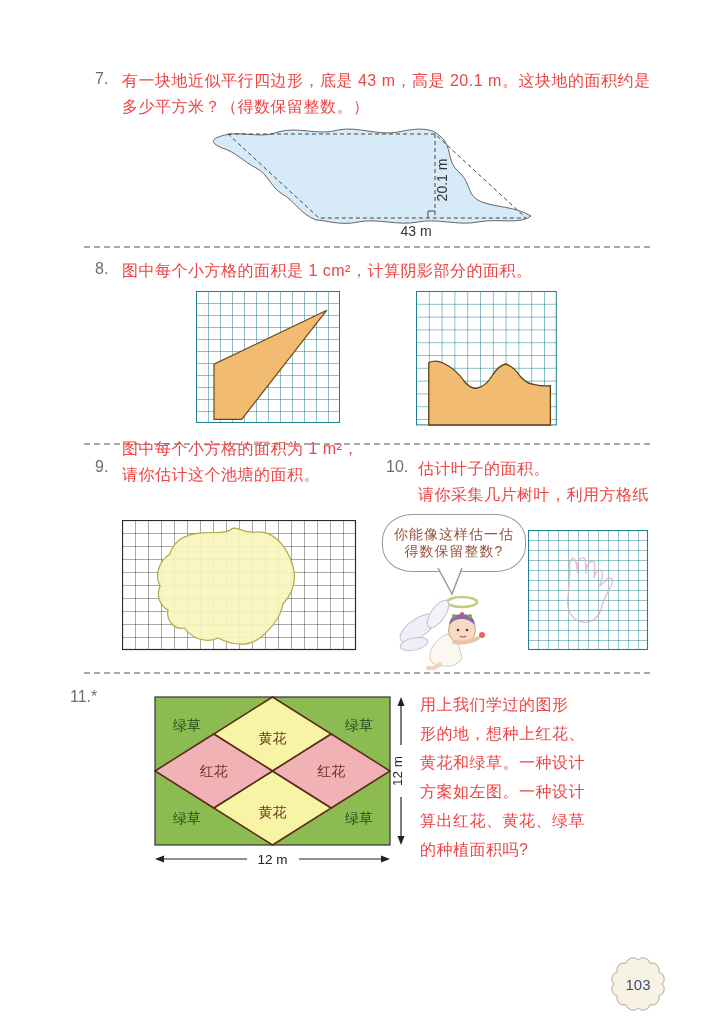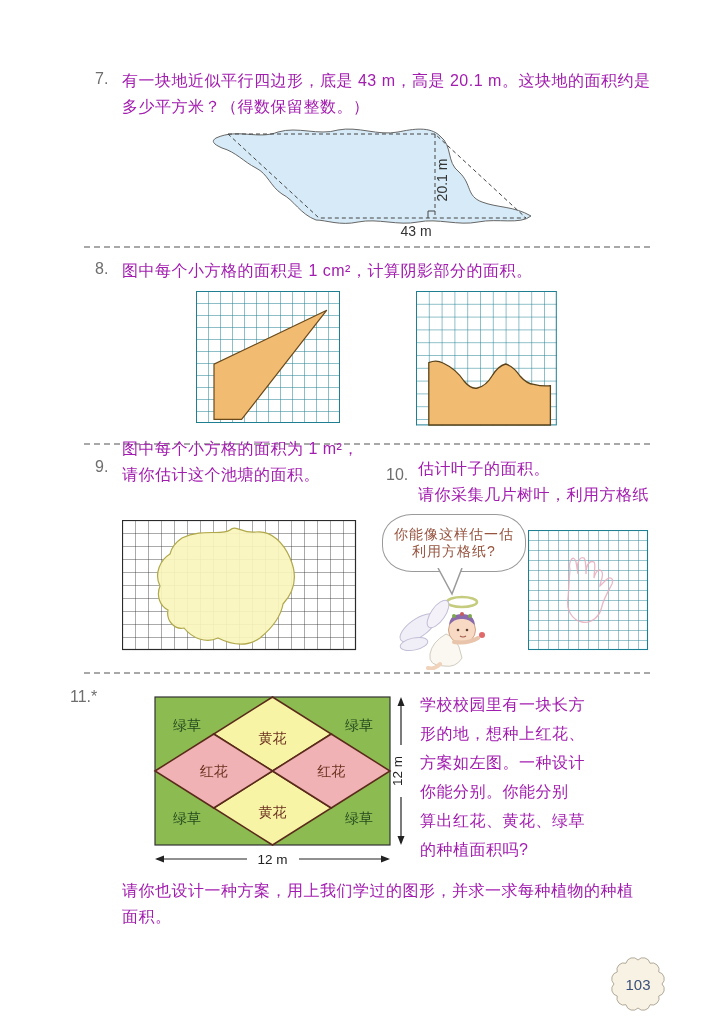--- a/index.html
+++ b/index.html
@@ -2,21 +2,21 @@
 <html><head>
 <meta charset="utf-8">
 <style>
   html,body{margin:0;padding:0;background:#e8e8e8;}
   .page{
     position:relative;width:724px;height:1024px;background:#ffffff;
     font-family:"Liberation Sans","DejaVu Sans",sans-serif;
     color:#333;overflow:hidden;margin:0 auto;
   }
   .pnum{position:absolute;font-size:16px;color:#6e6e6e;}
-  .ptext{position:absolute;font-size:16px;line-height:26px;color:#a21caf;letter-spacing:.5px;}
+  .ptext{position:absolute;font-size:16px;line-height:26px;color:#ef4444;letter-spacing:.5px;}
   .ptext div{white-space:nowrap;}
   .sep{position:absolute;left:84px;width:566px;border-top:2px dashed #a8a8a8;}
   .bubble{
     position:absolute;left:0;top:0;width:142px;height:56px;
     border:1.5px solid #9a9a9a;border-radius:30px/26px;background:#fff;
     display:flex;flex-direction:column;justify-content:center;align-items:center;
   }
   .bubble div{font-size:14px;line-height:17px;color:#96543f;letter-spacing:1px;white-space:nowrap;}
   .justify{text-align:justify;}
   svg text{font-family:"Liberation Sans","DejaVu Sans",sans-serif;}
@@ -77,21 +77,21 @@
   </svg>
 
   <div class="sep" style="top:443px;"></div>
 
   <div class="pnum" style="left:95px;top:458px;">9.</div>
   <div class="ptext" style="left:122px;top:436px;">
     <div>图中每个小方格的面积为 1 m²，</div>
     <div>请你估计这个池塘的面积。</div>
   </div>
 
-  <div class="pnum" style="left:386px;top:458px;margin-top:8px;">10.</div>
+  <div class="pnum" style="left:386px;top:458px;">10.</div>
   <div class="ptext" style="left:418px;top:456px;">
     <div>估计叶子的面积。</div>
     <div>请你采集几片树叶，利用方格纸</div>
   </div>
 
   <svg style="position:absolute;left:122px;top:520px;" width="236" height="133" viewBox="0 0 236 133">
     <defs>
       <pattern id="gP" width="13" height="13" patternUnits="userSpaceOnUse">
         <path d="M13 0 H0 V13" fill="none" stroke="#2a2a2a" stroke-width="0.8"></path>
       </pattern>
@@ -101,21 +101,21 @@
     <rect x="0.5" y="0.5" width="233" height="129" fill="none" stroke="#2a2a2a" stroke-width="1.2"></rect>
     <path d="M60,18 C80,8 100,16 108,10 C114,4 120,14 134,12 C150,10 162,24 168,38
          C176,56 172,72 161,84 C159,96 150,108 138,118 C124,128 108,124 96,118
          C84,124 70,118 62,108 C52,110 44,100 46,90 C38,86 34,76 38,66
          C32,54 38,40 48,34 C50,26 54,22 60,18 Z" fill="#f9f5bc" fill-opacity="0.92" stroke="#b0a84a" stroke-width="1.2"></path>
   </svg>
 
   <div style="position:absolute;left:382px;top:514px;width:150px;height:150px;">
     <div class="bubble">
       <div>你能像这样估一估</div>
-      <div>利用方格纸?</div>
+      <div>得数保留整数?</div>
     </div>
     <svg style="position:absolute;left:48px;top:54px;" width="44" height="30" viewBox="0 0 44 30">
       <path d="M8,0 L22,26 L32,0 Z" fill="#fff" stroke="none"></path>
       <path d="M8,0 L22,26 L32,0" fill="none" stroke="#9a9a9a" stroke-width="1.5"></path>
     </svg>
     <svg style="position:absolute;left:6px;top:76px;" width="136" height="80" viewBox="0 0 136 80">
       <ellipse cx="74" cy="12" rx="15" ry="5" fill="none" stroke="#c6cc7e" stroke-width="2.5"></ellipse>
       <ellipse cx="30" cy="38" rx="21" ry="9" transform="rotate(-35 30 38)" fill="#f0eef6" stroke="#c2bcd6" stroke-width="1"></ellipse>
       <ellipse cx="26" cy="54" rx="14" ry="6" transform="rotate(-12 26 54)" fill="#f0eef6" stroke="#c2bcd6" stroke-width="1"></ellipse>
       <ellipse cx="50" cy="24" rx="16" ry="7" transform="rotate(-55 50 24)" fill="#f4f2f8" stroke="#c2bcd6" stroke-width="1"></ellipse>
@@ -176,32 +176,28 @@
     <text x="251" y="78" font-size="13.5" fill="#222" text-anchor="middle" transform="rotate(-90 251 78)">12 m</text>
 
     <line x1="6" y1="166" x2="96" y2="166" stroke="#222" stroke-width="1.2"></line>
     <line x1="148" y1="166" x2="237" y2="166" stroke="#222" stroke-width="1.2"></line>
     <polygon points="4,166 13,162.5 13,169.5" fill="#222"></polygon>
     <polygon points="239,166 230,162.5 230,169.5" fill="#222"></polygon>
     <text x="121.5" y="171" font-size="13.5" fill="#222" text-anchor="middle">12 m</text>
   </svg>
 
   <div class="ptext justify" style="left:420px;top:690px;width:234px;line-height:29px;">
-    <div>学校校园里有一块长方</div>
+    <div>用上我们学过的图形</div>
     <div>形的地，想种上红花、</div>
+    <div>黄花和绿草。一种设计</div>
     <div>方案如左图。一种设计</div>
-    <div>你能分别。你能分别</div>
     <div>算出红花、黄花、绿草</div>
     <div>的种植面积吗?</div>
   </div>
 
-  <div class="ptext" style="left:122px;top:878px;">
-    <div>请你也设计一种方案，用上我们学过的图形，并求一求每种植物的种植</div>
-    <div>面积。</div>
-  </div>
 
   <svg style="position:absolute;left:611px;top:957px;" width="54" height="54" viewBox="0 0 54 54">
     <path d="M51,27
          A7,7 0 0,1 47.78,39
          A7,7 0 0,1 39,47.78
          A7,7 0 0,1 27,51
          A7,7 0 0,1 15,47.78
          A7,7 0 0,1 6.22,39
          A7,7 0 0,1 3,27
          A7,7 0 0,1 6.22,15

